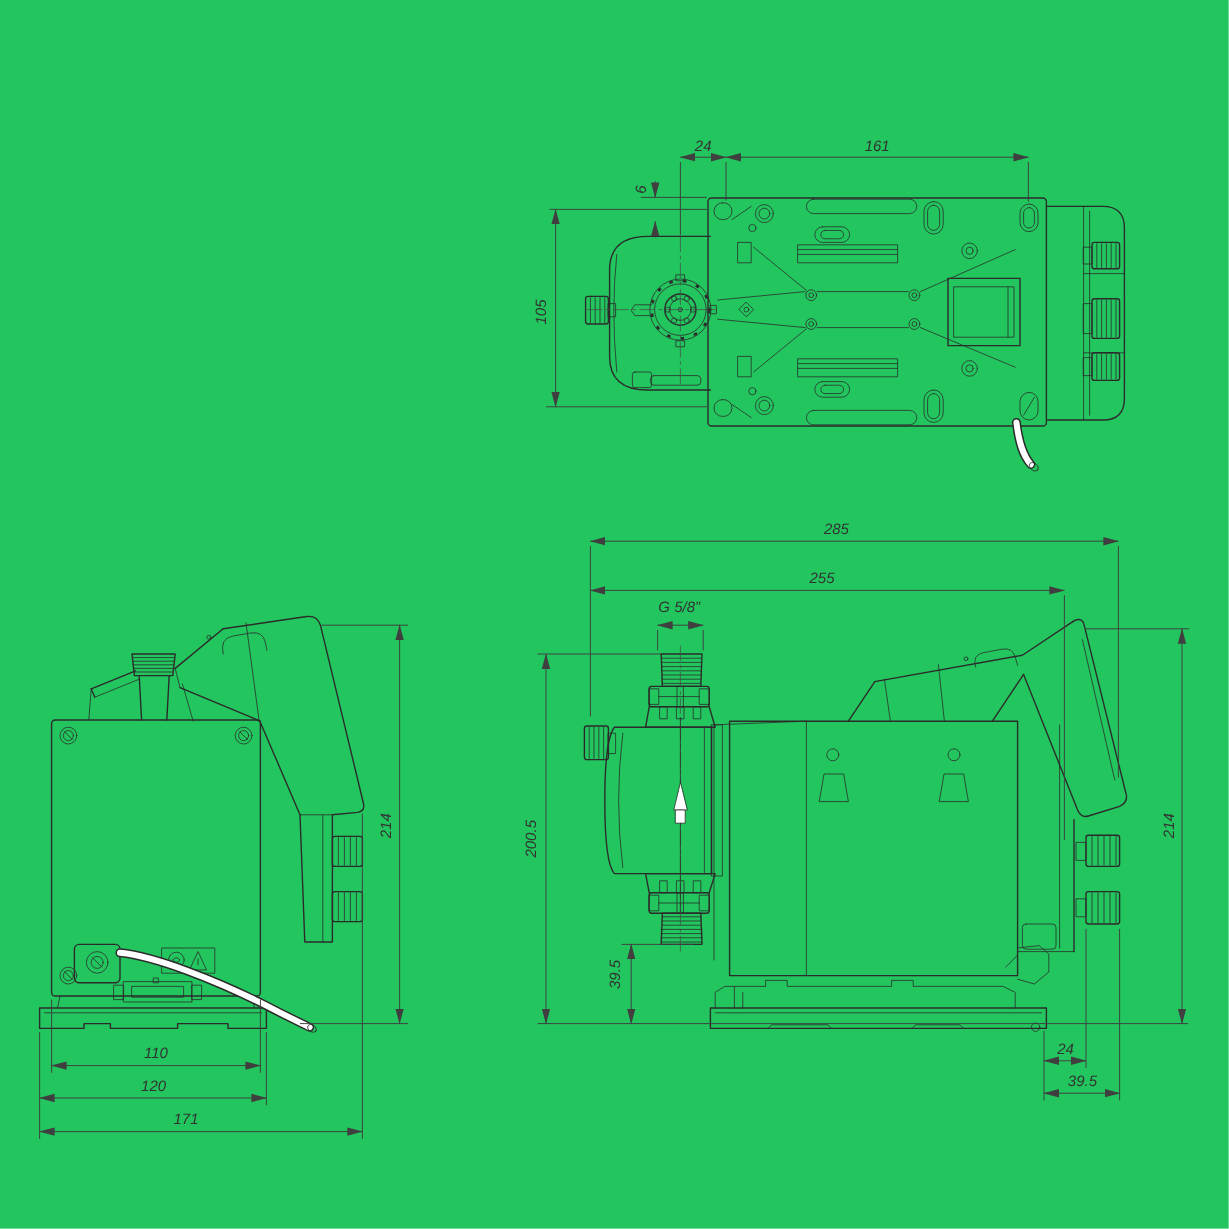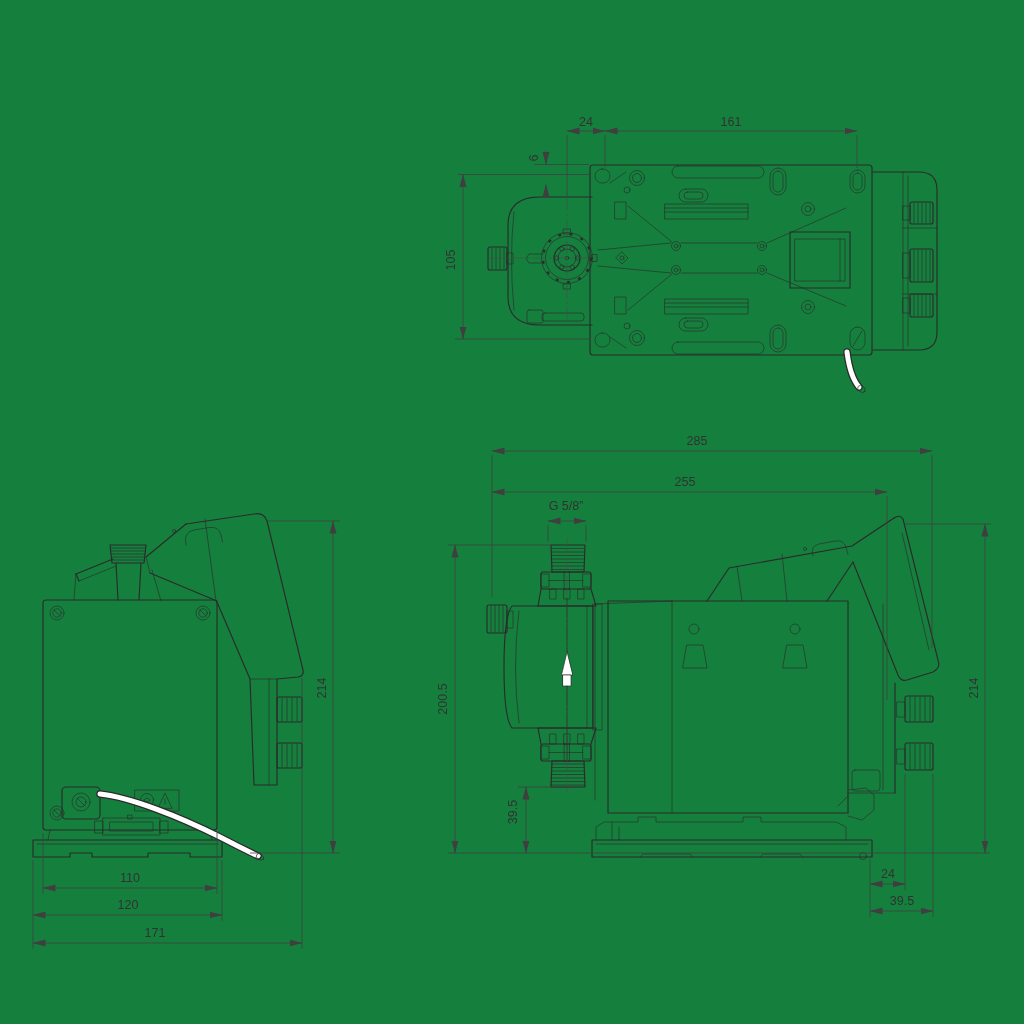--- a/index.html
+++ b/index.html
@@ -1,16 +1,16 @@
 <!DOCTYPE html>
 <html><head>
 <meta charset="utf-8">
 <style>
   html,body{margin:0;padding:0;background:#ffffff;}
-  .stage{position:relative;width:1024px;height:1024px;background:#15803d;overflow:hidden;}
+  .stage{position:relative;width:1024px;height:1024px;background:#22c55e;overflow:hidden;font-style:italic;}
   svg{display:block}
   .s1{fill:none;stroke:#2b2b2b;stroke-width:1.15;stroke-linejoin:round;stroke-linecap:round}
   .s2{fill:none;stroke:#2b2b2b;stroke-width:.65;stroke-linejoin:round;stroke-linecap:round}
   .dm{fill:none;stroke:#3f3f3f;stroke-width:.8}
   .cl{fill:none;stroke:#4a4a4a;stroke-width:.6;stroke-dasharray:13 3 3 3}
   .whf{fill:#fff}
   .cableO{fill:none;stroke:#2b2b2b;stroke-width:7.5;stroke-linecap:round}
   .cableI{fill:none;stroke:#fff;stroke-width:5;stroke-linecap:round}
   text.dim{font-family:"Liberation Sans","DejaVu Sans",sans-serif;font-size:12.5px;fill:#323232;text-anchor:middle}
 </style>

